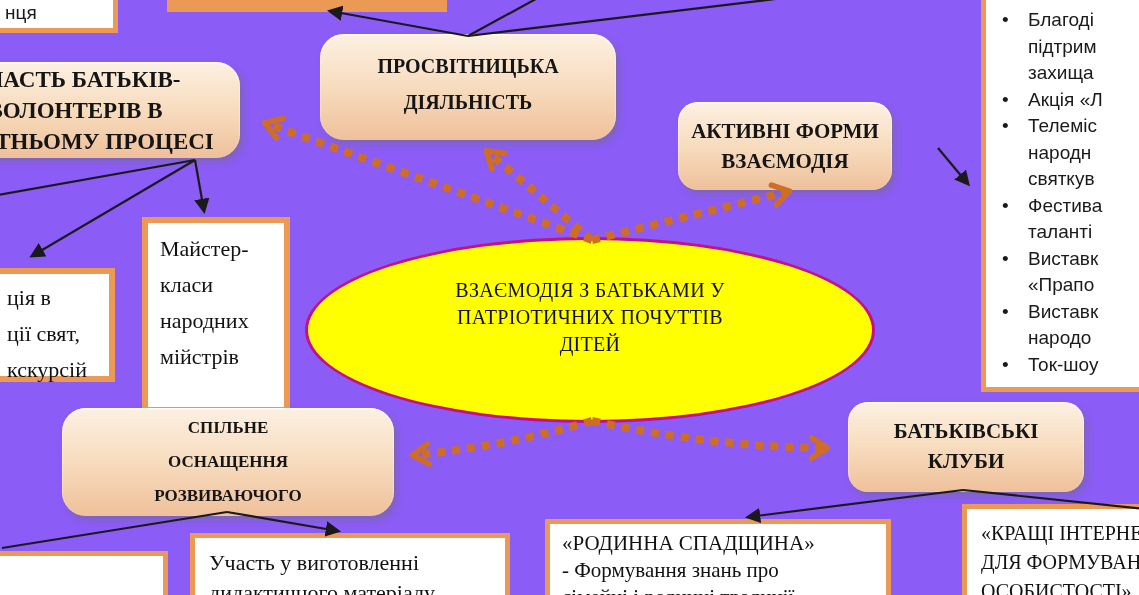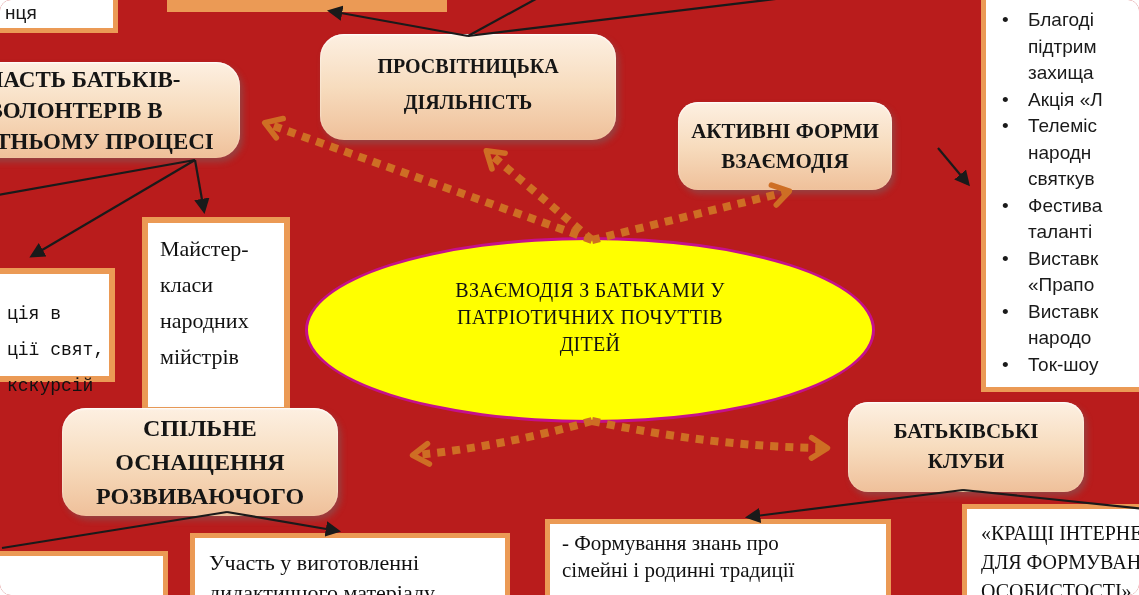--- a/index.html
+++ b/index.html
@@ -1,22 +1,21 @@
 <!DOCTYPE html>
 <html><head>
 <meta charset="utf-8">
 <style>
   html,body{margin:0;padding:0;}
   #stage{
     position:relative;
     width:1139px;height:595px;
-    background:#b91c1c;
+    background:#8b5cf6;
     overflow:hidden;
     font-family:"Liberation Serif", serif;
-    border-radius:11px;
   }
   
   .node{
     position:absolute;
     box-sizing:border-box;
     border-radius:24px;
     background:linear-gradient(180deg,#FDF0E2 0%,#F7DCBE 50%,#EFC09A 100%);
     box-shadow:3px 4px 6px rgba(110,110,110,.45), inset 0 1px 2px #ffffff;
     color:#151515;
     font-weight:bold;
@@ -98,39 +97,40 @@
   </div>
 
   <div class="obox" style="left:142px;top:217px;width:148px;height:196px;font-size:22px;line-height:36px;padding:8px 0 0 12px;">
     <div class="ln">Майстер-</div>
     <div class="ln">класи</div>
     <div class="ln">народних</div>
     <div class="ln">мійстрів</div>
   </div>
 
   <div class="obox" style="left:-125px;top:268px;width:240px;height:114px;">
-    <div style="position:absolute;left:126px;top:6px;font-size:18px;line-height:36px;font-family:Liberation Mono, monospace;margin-top:16px;">
+    <div style="position:absolute;left:126px;top:6px;font-size:22px;line-height:36px;font-family:Liberation Serif, serif;">
       <div class="ln">ція в</div>
       <div class="ln">ції свят,</div>
       <div class="ln">кскурсій</div>
     </div>
   </div>
 
-  <div class="node" style="left:62px;top:408px;width:276px;height:108px;font-size:24px;line-height:34px;padding-top:3px;">
+  <div class="node" style="left:62px;top:408px;width:332px;height:108px;font-size:17px;line-height:34px;padding-top:3px;">
     <div class="ln">СПІЛЬНЕ</div>
     <div class="ln">ОСНАЩЕННЯ</div>
     <div class="ln">РОЗВИВАЮЧОГО</div>
   </div>
 
   <div class="node" style="left:848px;top:402px;width:236px;height:90px;font-size:21px;line-height:30px;padding-top:14px;border-radius:20px;">
     <div class="ln">БАТЬКІВСЬКІ</div>
     <div class="ln">КЛУБИ</div>
   </div>
 
   <div class="obox" style="left:545px;top:519px;width:346px;height:100px;border-width:5px;font-size:21px;line-height:27px;padding:6px 0 0 12px;">
+    <div class="ln">«РОДИННА СПАДЩИНА»</div>
     <div class="ln">- Формування  знань про</div>
     <div class="ln">сімейні і родинні традиції</div>
   </div>
 
   <div class="obox" style="left:962px;top:504px;width:280px;height:110px;border-width:5px;font-size:20px;line-height:29px;padding:10px 0 0 14px;">
     <div class="ln">«КРАЩІ ІНТЕРНЕТ-</div>
     <div class="ln">ДЛЯ  ФОРМУВАННЯ</div>
     <div class="ln">ОСОБИСТОСТІ»</div>
   </div>
 

